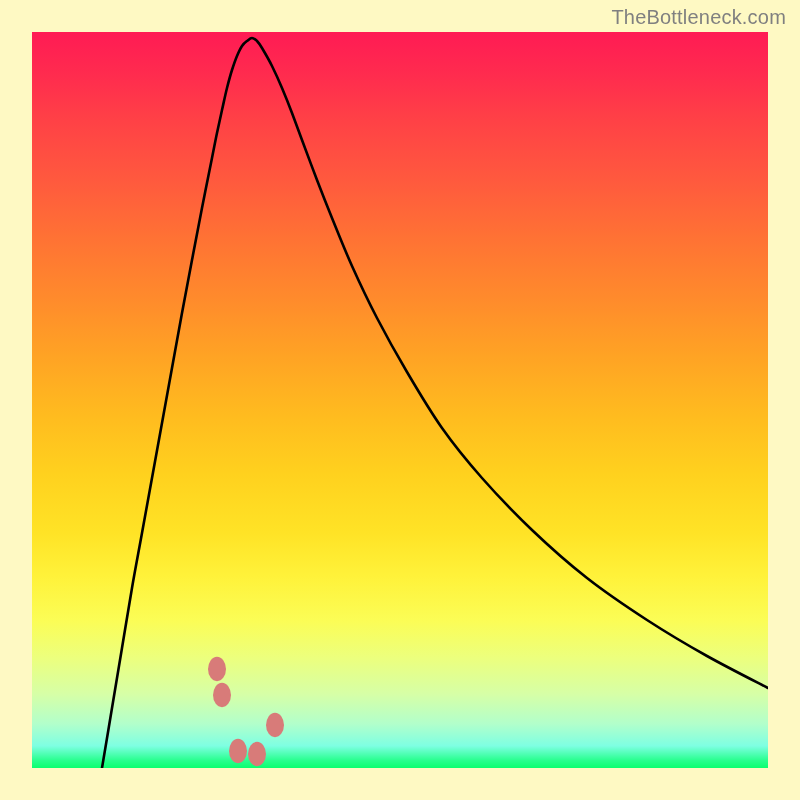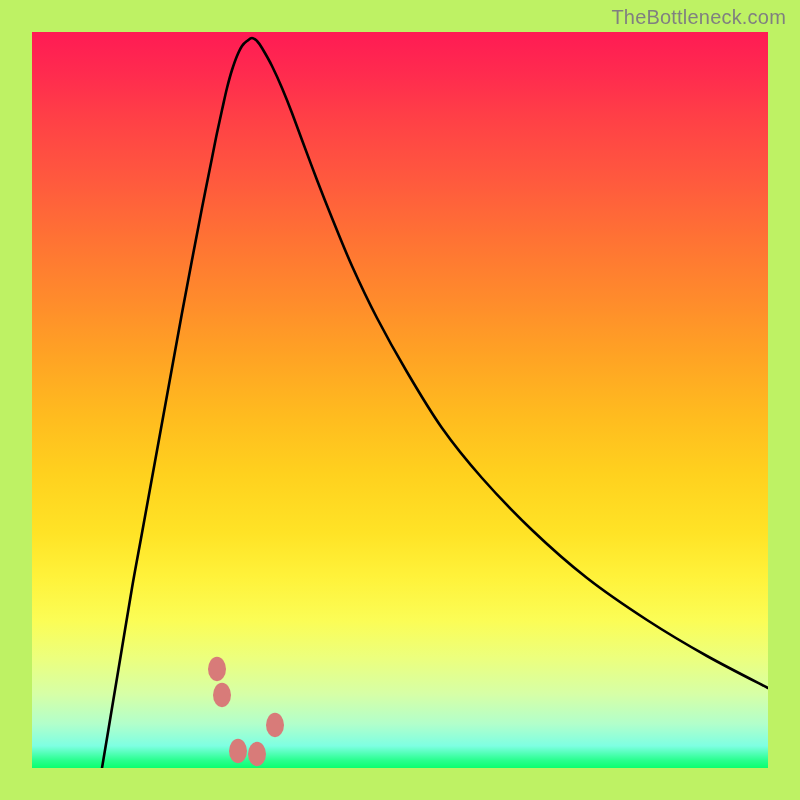--- a/index.html
+++ b/index.html
@@ -9,21 +9,21 @@
     height: 800px;
     background: #000;
     overflow: hidden;
     font-family: Arial, Helvetica, sans-serif;
   }
   .frame {
     position: absolute;
     top: 0; left: 0;
     width: 800px;
     height: 800px;
-    background: #bef264;
+    background: #fef9c3;
   }
   .plot-area {
     position: absolute;
     top: 32px;
     left: 32px;
     width: 736px;
     height: 736px;
     overflow: hidden;
   }
   .gradient {

